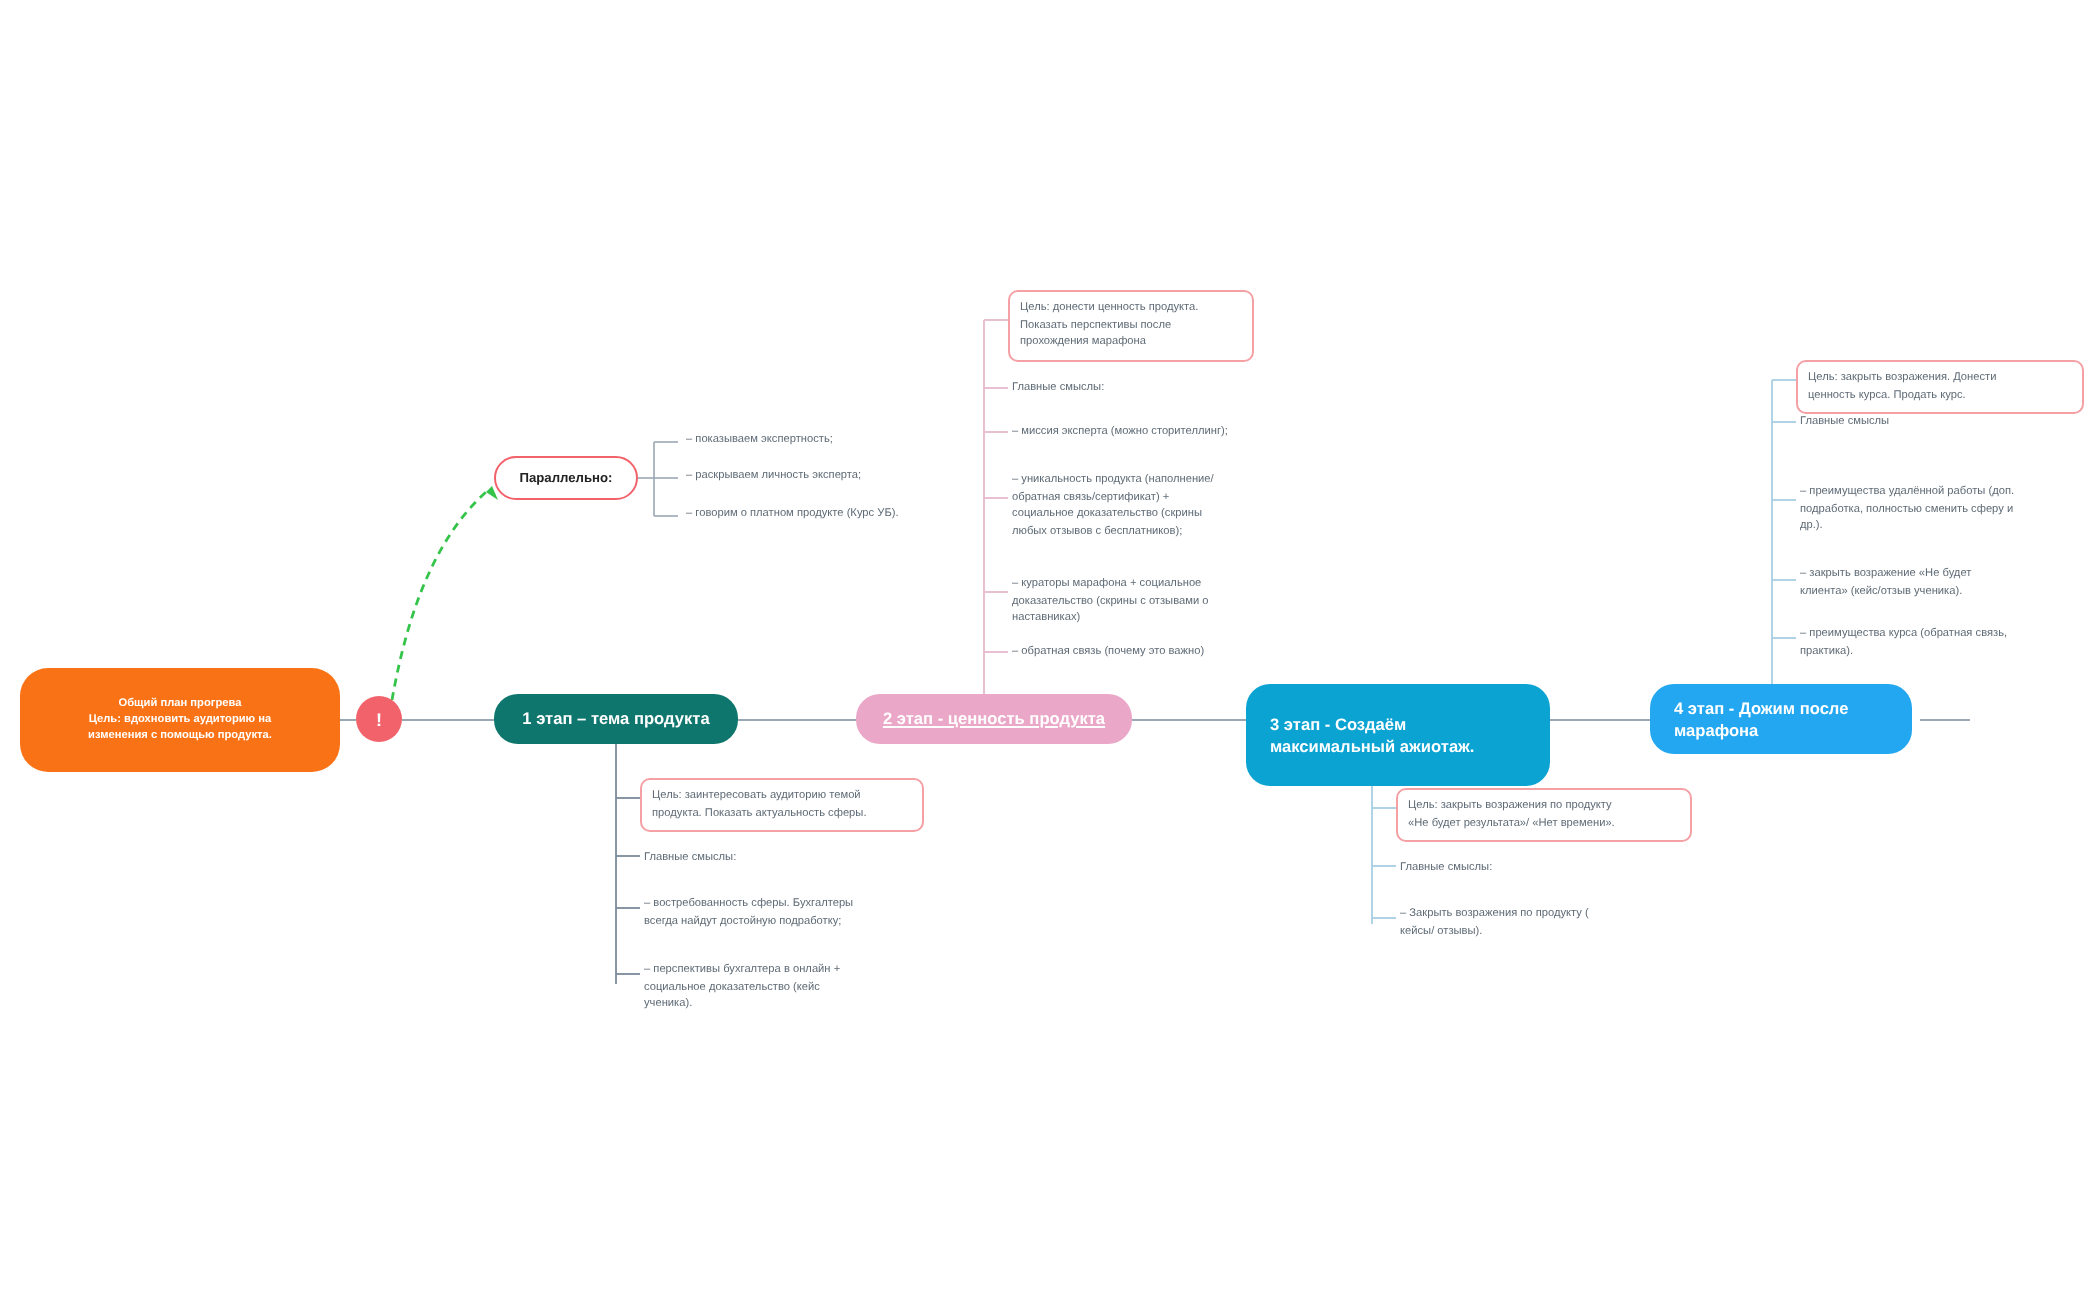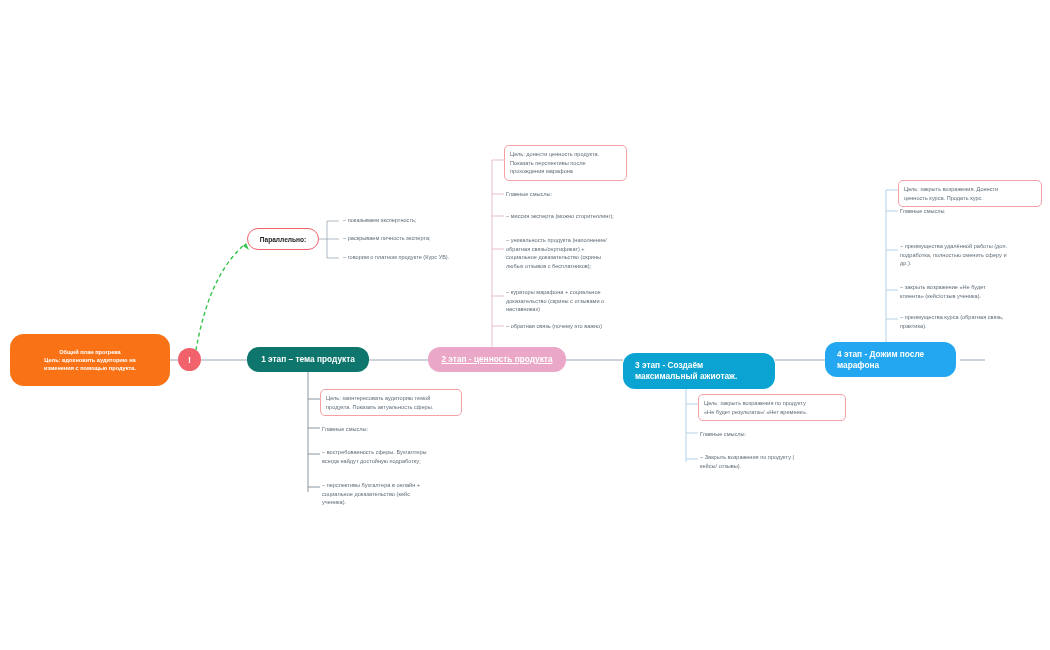--- a/index.html
+++ b/index.html
@@ -31,21 +31,21 @@
   }
 
   
   .pill{
     border-radius:12px;display:flex;align-items:center;
     color:#ffffff;font-weight:bold;font-size:8.3px;line-height:1.3;
     padding:4px 12px;box-sizing:border-box;
   }
   .stage1{left:247px;top:347px;width:122px;height:25px;background:#0f766e;justify-content:center;}
   .stage2{left:428px;top:347px;width:138px;height:25px;background:#eba7c7;justify-content:center;text-decoration:underline;}
-  .stage3{left:623px;top:342px;width:152px;height:36px;background:#0aa3d2;margin-top:11px;}
+  .stage3{left:623px;top:342px;width:152px;height:51px;background:#0aa3d2;}
   .stage4{left:825px;top:342px;width:131px;height:35px;background:#22a7f0;}
 
   
   .parallel{
     left:247px;top:228px;width:72px;height:22px;
     border:1.6px solid #f2626b;border-radius:11px;background:#ffffff;
     display:flex;align-items:center;justify-content:center;
     color:#222;font-weight:bold;font-size:6.6px;
   }
 

